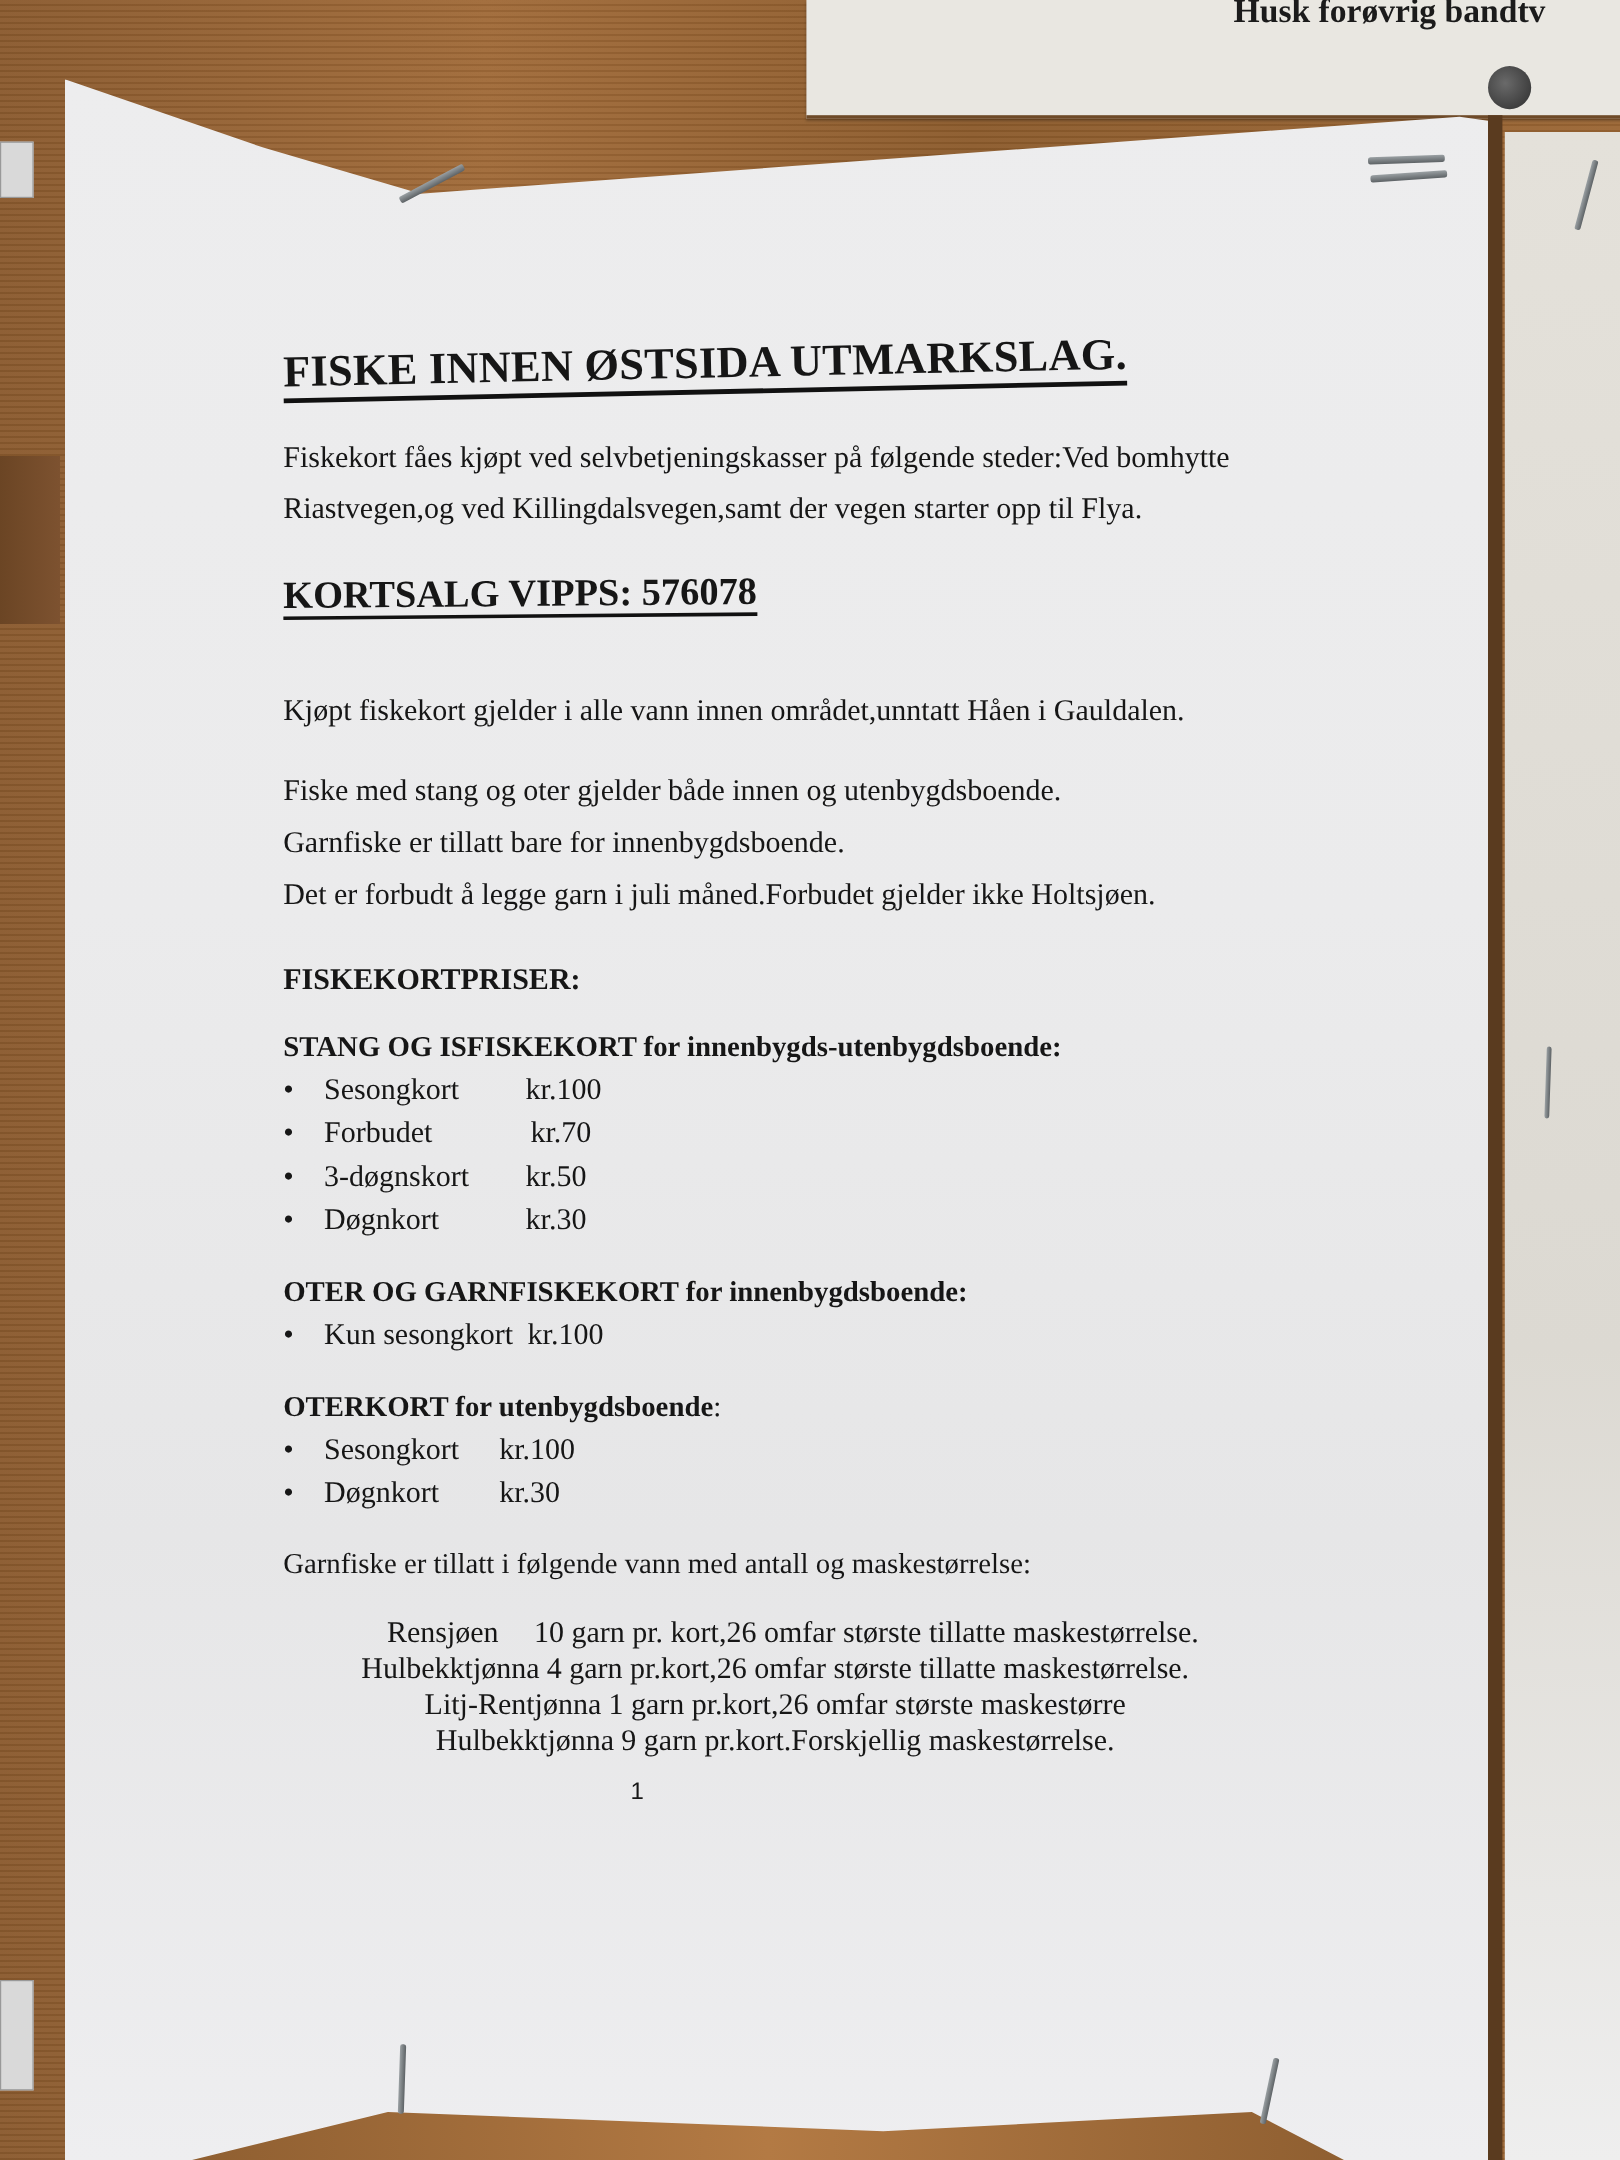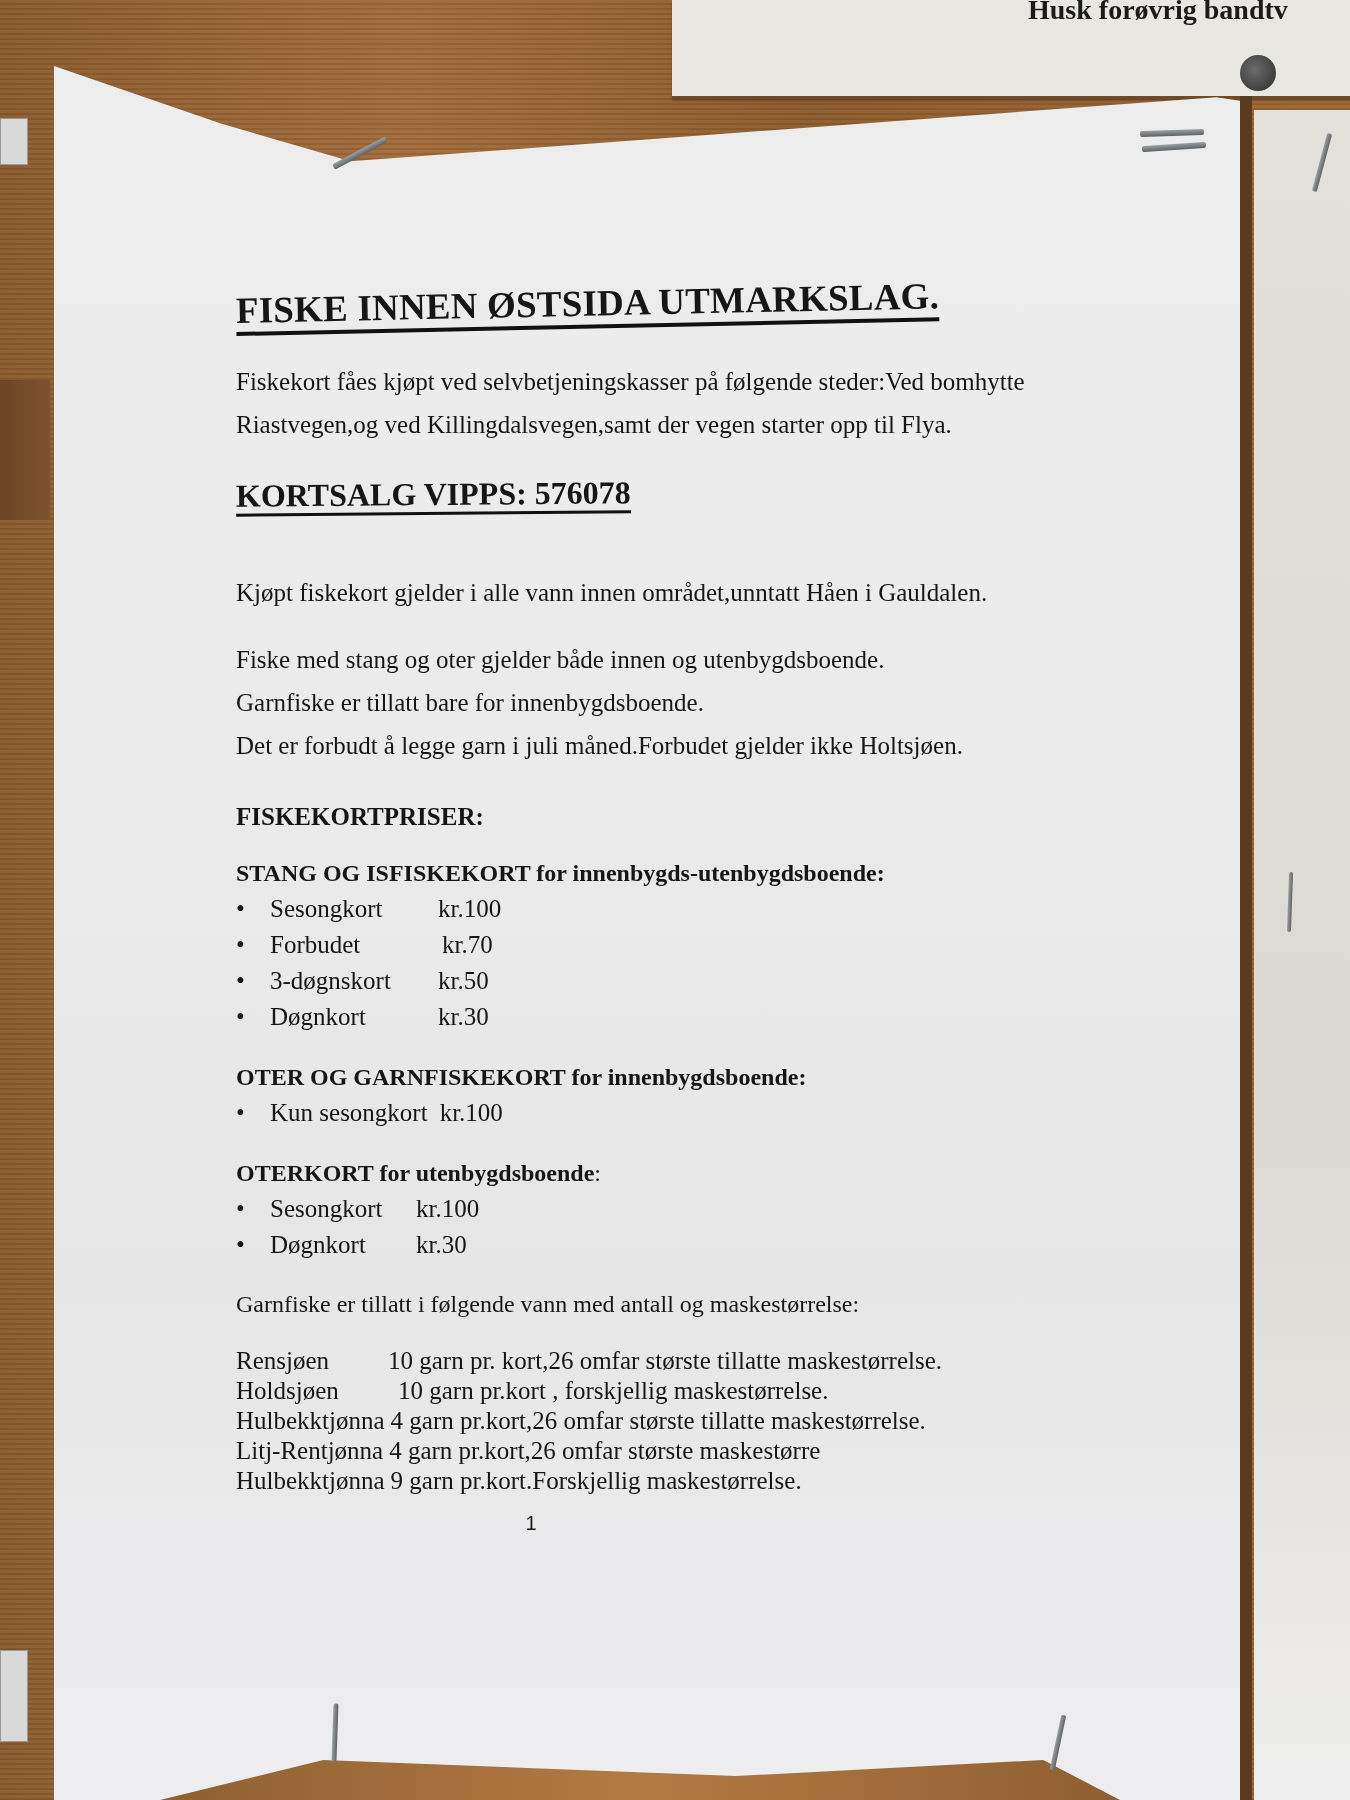--- a/index.html
+++ b/index.html
@@ -78,21 +78,21 @@
   .para3 { }
   .prices-head { margin-top: 36px; font-weight: bold; font-size: 25px; }
   .sec-head { margin-top: 26px; font-weight: bold; font-size: 24px; line-height: 32px; }
   ul { list-style: none; margin: 2px 0 0 0; padding: 0; }
   li { font-size: 25px; line-height: 36px; display: flex; }
   .bullet { width: 34px; text-align: left; }
   .lname { display: inline-block; }
   .w1 { width: 168px; }
   .garn-head { margin-top: 28px; font-weight: normal; font-size: 24px; }
   .waters { margin-top: 28px; }
-  .wrow { font-size: 25px; line-height: 30px; white-space: nowrap; }
+  .wrow { font-size: 25px; line-height: 30px; white-space: nowrap; text-align: center; }
   .wname { display: inline-block; }
   .page-num { margin-top: 16px; text-align: center; width: 590px; font-family: "Liberation Sans", sans-serif; font-size: 20px; }
   .pen-mark { position: absolute; left: 94px; top: 360px; width: 2px; height: 32px; background:#333; transform: rotate(25deg); }
 </style>
 </head>
 <body>
 
 <div class="board-strip"></div>
 
 <div class="top-notice">
@@ -185,20 +185,19 @@
         <span class="bullet">•</span>
         <span class="lname" style="width:146px">Døgnkort</span>
         <span>kr.30</span>
       </li>
   </ul>
 
   <div class="garn-head">Garnfiske er tillatt i følgende vann med antall og maskestørrelse:</div>
 
   <div class="waters">
     <div class="wrow"><span class="wname" style="width:152px">Rensjøen</span><span>10 garn pr. kort,26 omfar største tillatte maskestørrelse.</span></div>
-    <div class="wrow"><span class="wname" style="width:162px">Holdsjøen</span><span>10 garn pr.kort , forskjellig maskestørrelse.</span></div>
     <div class="wrow"><span class="wname" style="margin-right:6px">Hulbekktjønna</span><span>4 garn pr.kort,26 omfar største tillatte maskestørrelse.</span></div>
-    <div class="wrow"><span class="wname" style="margin-right:6px">Litj-Rentjønna</span><span>4 garn pr.kort,26 omfar største maskestørre</span></div>
+    <div class="wrow"><span class="wname" style="margin-right:6px">Litj-Rentjønna</span><span>1 garn pr.kort,26 omfar største maskestørre</span></div>
     <div class="wrow"><span class="wname" style="margin-right:6px">Hulbekktjønna</span><span>9 garn pr.kort.Forskjellig maskestørrelse.</span></div>
   </div>
 
   <div class="page-num">1</div>
 </div>
 
 </body></html>

